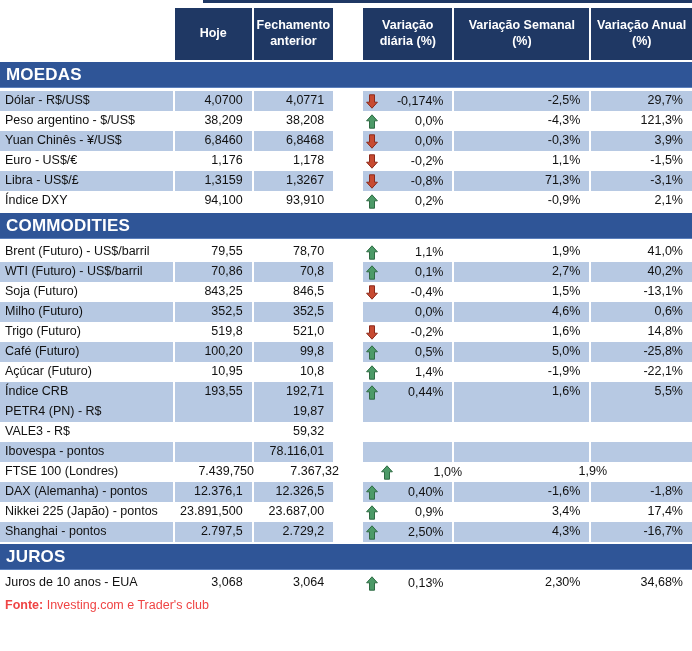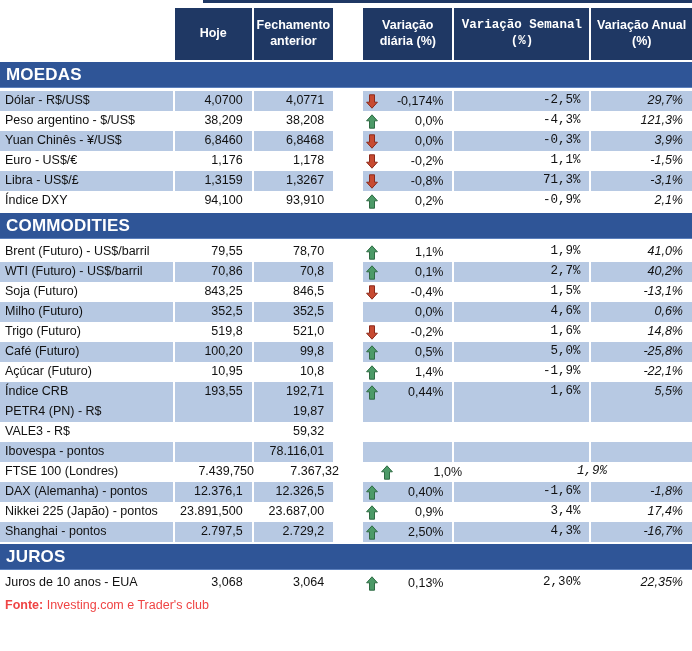--- a/index.html
+++ b/index.html
@@ -16,21 +16,21 @@
     font-family:"Liberation Sans","DejaVu Sans",sans-serif;
     color:var(--text);
   }
   .sheet{width:692px;}
   .top-sliver{height:3px;margin-left:203px;background:var(--header-bg);}
   
   .label-col{width:183px;}
   .col-hoje{width:82px;}
   .col-fech{width:85px;}
   .col-diaria{width:95px;margin-left:28px;}
-  .col-semanal{width:143px;font-family:Liberation Mono, monospace;}
+  .col-semanal{width:143px;}
   .col-anual{width:105px;}
   
   .header-row{display:flex;margin-top:5px;}
   .header-cell{
     background:var(--header-bg);color:#ffffff;font-weight:bold;
     font-size:12.5px;line-height:1.25;height:52px;
     display:flex;align-items:center;justify-content:center;text-align:center;
     border-right:2px solid #ffffff;padding:0 3px;
   }
   .header-cell:last-child{border-right:none;}
@@ -44,21 +44,21 @@
   .section-title{
     color:#ffffff;font-weight:bold;font-size:17px;letter-spacing:.2px;
     padding-left:6px;
   }
   
   .row{display:flex;height:20px;}
   .cell{
     font-size:12.5px;line-height:19px;height:20px;
     border-right:2px solid transparent;overflow:hidden;white-space:nowrap;
   }
-  .cell:last-child{border-right:none;font-style:italic;}
+  .cell:last-child{border-right:none;}
   .row.shaded .cell{background:var(--stripe-bg);border-right-color:#ffffff;}
   .row.shaded .cell:last-child{border-right:none;}
   .cell.label{padding-left:5px;text-align:left;}
   .cell.num{padding-right:9px;text-align:right;}
   .cell.diaria{
     display:flex;align-items:center;justify-content:space-between;
     padding-left:3px;padding-right:9px;
   }
   .arrow{width:12px;height:15px;display:inline-flex;align-items:center;}
   .arrow svg{display:block;}
@@ -430,21 +430,21 @@
     <div class="cell num col-fech">3,064</div>
     <div class="cell diaria col-diaria">
       <span class="arrow">
                 <svg width="12" height="15" viewBox="0 0 12 15">
                   <path d="M6 0.8 L11.4 6.8 L8.5 6.8 L8.5 14.2 L3.5 14.2 L3.5 6.8 L0.6 6.8 Z" fill="#4C9A67" stroke="#2F6B44" stroke-width="1" stroke-linejoin="round"></path>
                 </svg>
               </span>
       <span class="val">0,13%</span>
     </div>
     <div class="cell num col-semanal">2,30%</div>
-    <div class="cell num col-anual">22,35%</div>
+    <div class="cell num col-anual">34,68%</div>
   </div>
 </div>
   </section>
 </div>
 
   <div class="footer">
     <span class="bold">Fonte:</span><span> Investing.com e Trader's club</span>
   </div>
 </div>
 

